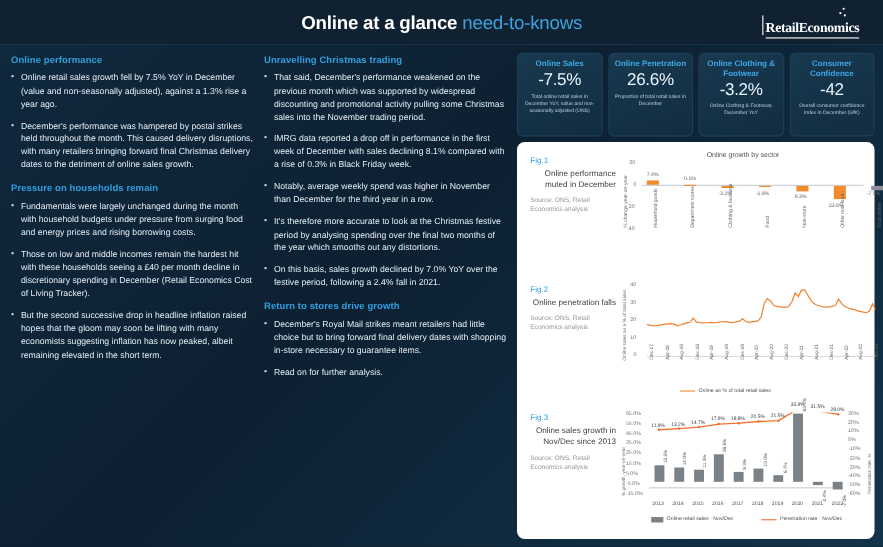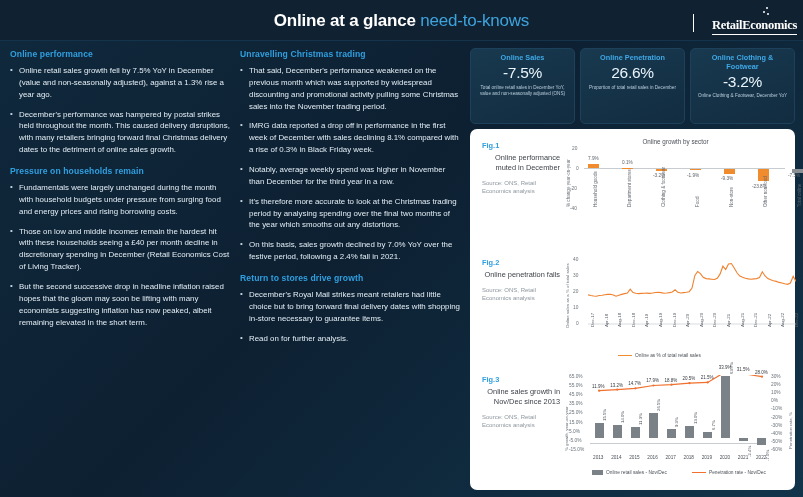--- a/index.html
+++ b/index.html
@@ -27,21 +27,21 @@
     font-size:17px; font-weight:bold; color:#ffffff;
     letter-spacing:-0.2px;
   }
   .header-title .sub { color:#3ea3dd; font-weight:normal; }
   .logo {
     position:absolute; right:8px; top:6px;
     width:108px; height:30px;
     color:#ffffff;
   }
   .logo-word {
-    position:absolute; left:25px; top:12px;
+    position:absolute; left:9px; top:12px;
     font-family:"Liberation Serif", serif;
     font-size:12.5px; font-weight:bold; letter-spacing:-0.3px;
     color:#ffffff;
     border-bottom:1.2px solid #ffffff;
     padding-bottom:1px;
   }
   .logo-vrule { position:absolute; left:6px; top:8px; width:1px; height:18px; background:#ffffff; }
   .logo-dot { position:absolute; width:2px; height:2px; border-radius:50%; background:#ffffff; }
 
   
@@ -83,21 +83,21 @@
   .kpi-desc { color:#b9cddc; font-size:4.6px; line-height:1.45; margin-top:1px; }
 
   
   .charts {
     position:absolute; left:470px; top:129px; width:325px; height:361px;
     background:#ffffff; border-radius:7px; padding:6px 6px 4px;
   }
   .fig { position:relative; height:113px; }
   .fig + .fig { margin-top:4px; }
   .fig-meta { position:absolute; left:6px; top:6px; width:78px; }
-  .fig-no { color:#2f9fe0; font-weight:bold; font-size:7.4px; margin-bottom:3px; }
+  .fig-no { color:#2f9fe0; font-weight:normal; font-size:7.4px; margin-bottom:3px; }
   .fig-title { color:#3a3f45; font-size:7.4px; line-height:1.35;text-align:right; }
   .fig-src { color:#8d969e; font-size:6px; line-height:1.35; margin-top:6px; }
   .fig-plot { position:absolute; left:86px; top:0; right:0; bottom:0; }
   .chart-title { text-align:center; font-size:6.3px; color:#4a5057; padding-top:3px; }
 
   .axis-ylabel {
     position:absolute;
     font-size:4.6px; color:#6a7279;
     transform-origin:0 0;
     transform:rotate(-90deg);
@@ -169,21 +169,21 @@
       <li>But the second successive drop in headline inflation raised hopes that the gloom may soon be lifting with many economists suggesting  inflation has now peaked, albeit remaining elevated in the short term.</li>
     </ul>
   </div>
 
   <div class="col col-b">
     <div class="sec-head">Unravelling Christmas trading</div>
     <ul class="bullets">
       <li>That said, December's performance weakened on the previous month which was supported by widespread discounting and promotional activity pulling some Christmas sales into the November trading period.</li>
       <li>IMRG data reported a drop off in performance in the first week of December with sales declining 8.1% compared with a rise of 0.3% in Black Friday week.</li>
       <li>Notably, average weekly spend was higher in November than December for the third year in a row.</li>
-      <li>It's therefore more accurate to look at the Christmas trading period by analysing spending over the final two months of the year which smooths out any distortions.</li>
+      <li>It's therefore more accurate to look at the Christmas festive period by analysing spending over the final two months of the year which smooths out any distortions.</li>
       <li>On this basis, sales growth declined by 7.0% YoY over the festive period, following a 2.4% fall in 2021.</li>
     </ul>
     <div class="sec-head spaced">Return to stores drive growth</div>
     <ul class="bullets">
       <li>December's Royal Mail strikes meant retailers had little choice but to bring forward final delivery dates with shopping in-store necessary to guarantee items.</li>
       <li>Read on for further analysis.</li>
     </ul>
   </div>
 
   <div class="kpis">
@@ -194,20 +194,25 @@
     </div>
     <div class="kpi">
       <div class="kpi-title">Online Penetration</div>
       <div class="kpi-value">26.6%</div>
       <div class="kpi-desc">Proportion of total retail sales in December</div>
     </div>
     <div class="kpi">
       <div class="kpi-title">Online Clothing &amp; Footwear</div>
       <div class="kpi-value">-3.2%</div>
       <div class="kpi-desc">Online Clothing &amp; Footwear, December YoY</div>
+    </div>
+    <div class="kpi">
+      <div class="kpi-title">Consumer Confidence</div>
+      <div class="kpi-value">-42</div>
+      <div class="kpi-desc">Overall consumer confidence index in December (GfK)</div>
     </div>
   </div>
 
   <div class="charts">
 
     <div class="fig">
       <div class="fig-meta">
         <div class="fig-no">Fig.1</div>
         <div class="fig-title">Online performance muted in December</div>
         <div class="fig-src">Source: ONS, Retail Economics analysis</div>

